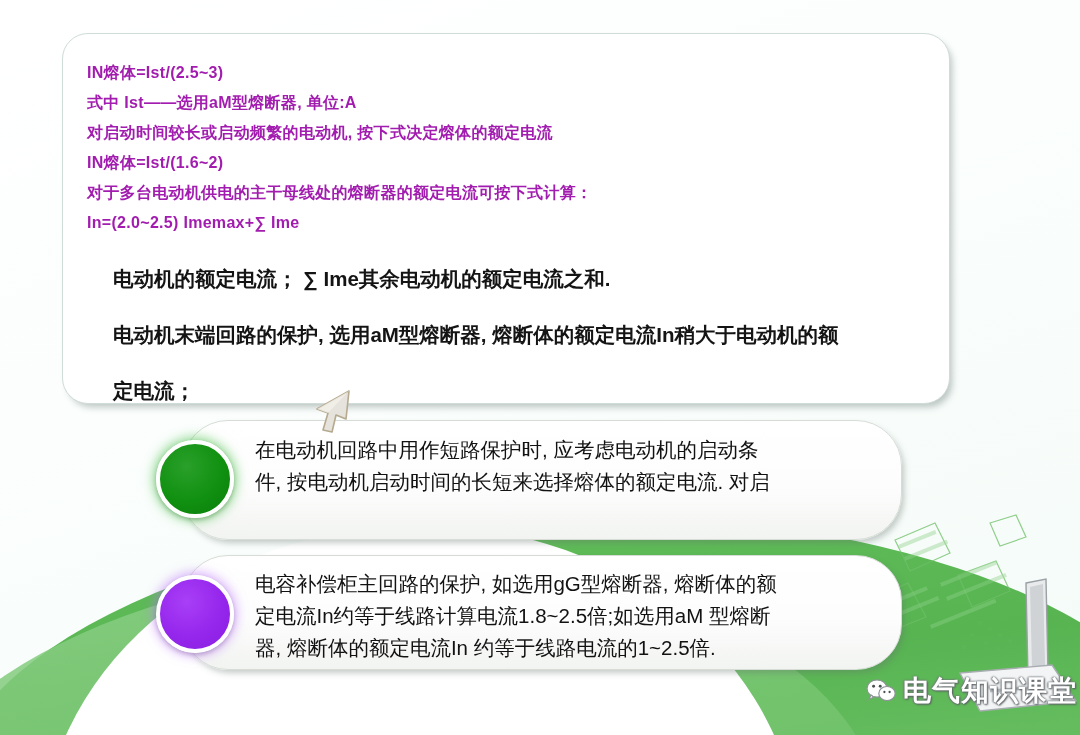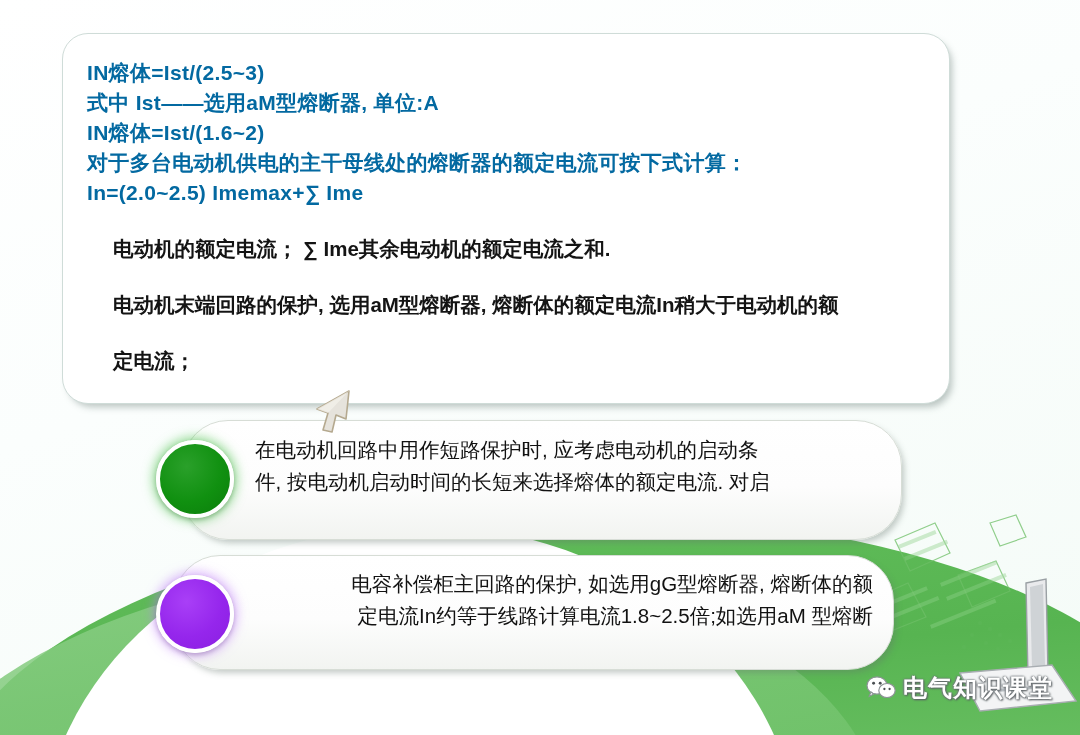--- a/index.html
+++ b/index.html
@@ -64,23 +64,23 @@
     width: 888px;
     height: 371px;
     background: #ffffff;
     border: 1px solid #cfdcd8;
     border-radius: 26px;
     box-shadow: 4px 5px 7px -2px rgba(90,110,105,.40);
     box-sizing: border-box;
     padding: 24px 22px 10px 24px;
   }
   .f-line {
-    color: #0369a1;
+    color: #a21caf;
     font-weight: bold;
-    font-size: 21px;
+    font-size: 16px;
     line-height: 30px;
     letter-spacing: .3px;
     white-space: nowrap;
   }
   .note-block {
     color: #141414;
     font-weight: bold;
     font-size: 20.5px;
     line-height: 31px;
     white-space: nowrap;
@@ -98,26 +98,25 @@
     box-sizing: border-box;
   }
   .bubble-1 {
     left: 182px;
     top: 420px;
     width: 720px;
     height: 120px;
     padding: 13px 20px 0 72px;
   }
   .bubble-2 {
-    left: 174px;
+    left: 182px;
     top: 555px;
     width: 720px;
     height: 115px;
     padding: 12px 20px 0 72px;
-    text-align: right;
   }
   .b-line {
     color: #121212;
     font-weight: normal;
     font-size: 20.5px;
     line-height: 32px;
     white-space: nowrap;
   }
 
   .dot {
@@ -199,46 +198,48 @@
   <div style="position:absolute;left:866px;top:672px;display:flex;align-items:center;gap:7px;">
     <svg width="30" height="26" viewBox="0 0 30 26">
       <ellipse cx="11" cy="10.5" rx="10" ry="8.6" fill="#ffffff" stroke="#8d9396" stroke-width="1.2"></ellipse>
       <path d="M5 17 L3.2 21.4 L7.6 19.1 Z" fill="#ffffff" stroke="#8d9396" stroke-width="1.1"></path>
       <circle cx="7.6" cy="8.2" r="1.45" fill="#4a4f52"></circle>
       <circle cx="14.2" cy="8.2" r="1.45" fill="#4a4f52"></circle>
       <ellipse cx="21" cy="15.5" rx="8.2" ry="7" fill="#ffffff" stroke="#8d9396" stroke-width="1.2"></ellipse>
       <circle cx="18.4" cy="14" r="1.15" fill="#4a4f52"></circle>
       <circle cx="23.6" cy="14" r="1.15" fill="#4a4f52"></circle>
     </svg>
-    <span style="font-size:24px;font-weight:bold;color:#ffffff;
+    <span style="font-size:28px;font-weight:bold;color:#ffffff;
                  text-shadow:0 0 2px #6d7377, 1px 1px 2px #53585b, -1px 0 2px #7b8185;
                  letter-spacing:1px;font-family:'Liberation Sans','DejaVu Sans',sans-serif;">电气知识课堂</span>
   </div>
 
   <div class="panel">
     <div class="f-line">IN熔体=Ist/(2.5~3)</div>
     <div class="f-line">式中 Ist——选用aM型熔断器, 单位:A</div>
+    <div class="f-line">对启动时间较长或启动频繁的电动机, 按下式决定熔体的额定电流</div>
     <div class="f-line">IN熔体=Ist/(1.6~2)</div>
     <div class="f-line">对于多台电动机供电的主干母线处的熔断器的额定电流可按下式计算：</div>
     <div class="f-line">In=(2.0~2.5) Imemax+∑ Ime</div>
 
     <div class="note-block note-indent">电动机的额定电流； ∑ Ime其余电动机的额定电流之和.</div>
     <div class="note-block note-indent">电动机末端回路的保护, 选用aM型熔断器, 熔断体的额定电流In稍大于电动机的额</div>
     <div class="note-block note-indent">定电流；</div>
   </div>
 
   <div class="bubble bubble-1">
     <div class="b-line">在电动机回路中用作短路保护时, 应考虑电动机的启动条</div>
     <div class="b-line">件, 按电动机启动时间的长短来选择熔体的额定电流. 对启</div>
   </div>
   <div class="dot dot-green"></div>
 
   <div class="bubble bubble-2">
     <div class="b-line">电容补偿柜主回路的保护, 如选用gG型熔断器, 熔断体的额</div>
     <div class="b-line">定电流In约等于线路计算电流1.8~2.5倍;如选用aM 型熔断</div>
+    <div class="b-line">器, 熔断体的额定电流In 约等于线路电流的1~2.5倍.</div>
   </div>
   <div class="dot dot-purple"></div>
 
   <svg class="cursor" viewBox="0 0 52 52">
     <path d="M44 5 L12 23 L23 27 L18 44 L27 46 L31 29 L41 33 Z" fill="#e6e3dc" stroke="#b5a98f" stroke-width="1.6" stroke-linejoin="round"></path>
     <path d="M44 5 L12 23 L23 27 Z" fill="#f2f0ea" opacity="0.8"></path>
   </svg>
 
 </div>
 

